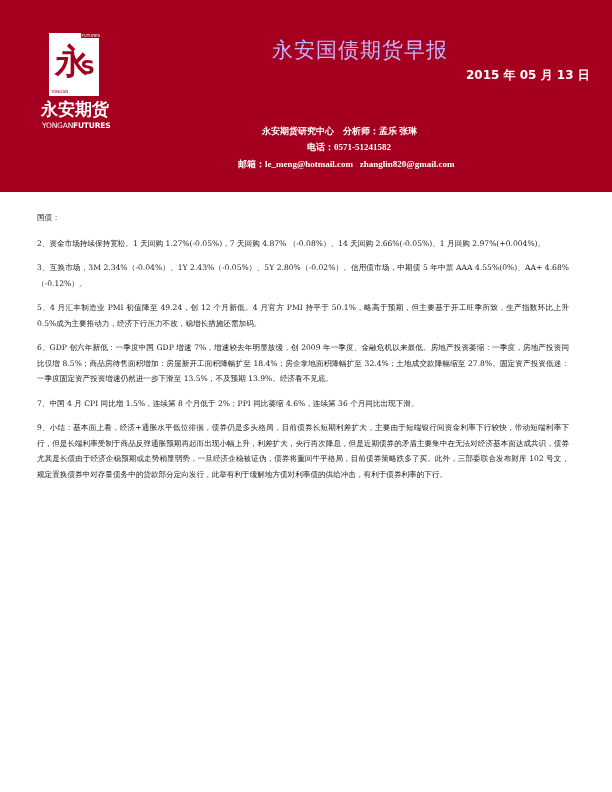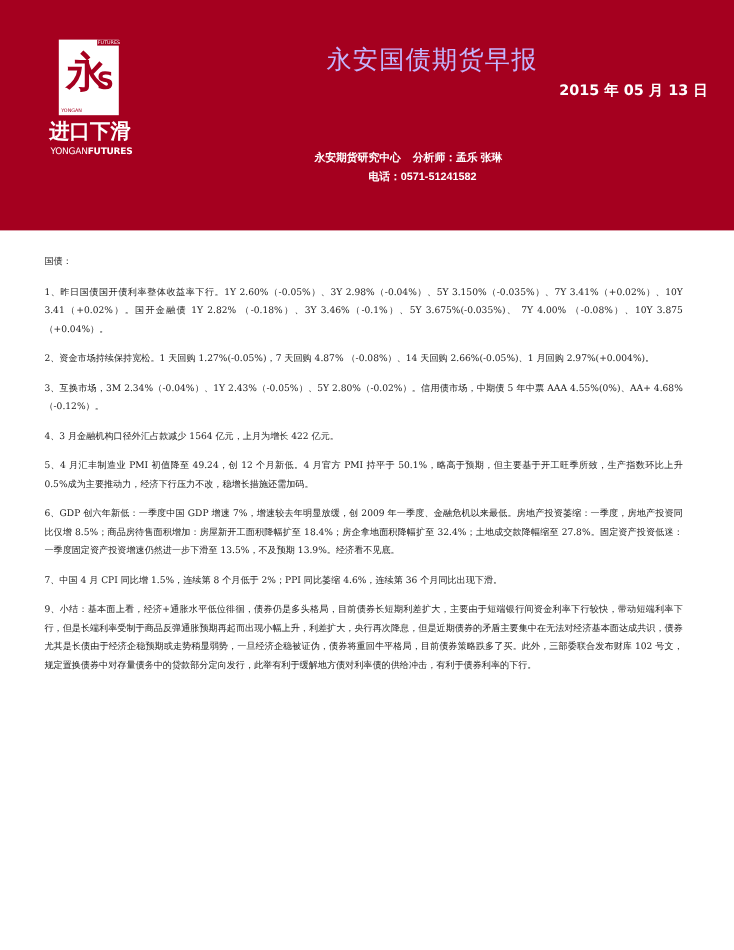--- a/index.html
+++ b/index.html
@@ -42,21 +42,21 @@
   .logo-en b { font-weight: bold; }
   .title {
     position: absolute; left: 272px; top: 36px; font-family: "DejaVu Sans", sans-serif;
     font-size: 21px; color: #c4b5fd; letter-spacing: 1px;
   }
   .date {
     position: absolute; left: 466px; top: 67px; font-family: "DejaVu Sans", sans-serif;
     font-size: 12px; color: #ffffff; font-weight: bold;
   }
   .contact-line {
-    position: absolute; color: #ffffff; font-family: Liberation Sans, sans-serif;
+    position: absolute; color: #ffffff; font-family: Liberation Serif, serif;
     font-size: 9px; font-weight: bold; white-space: pre;
   }
   .c1 { left: 262px; top: 125px; }
   .c2 { left: 307px; top: 141px; }
   .c3 { left: 238px; top: 158px; }
 
   .content {
     position: absolute; left: 37px; top: 210px; width: 548px;
     font-size: 7.6px; color: #222; line-height: 15.5px;
   }
@@ -66,33 +66,32 @@
 </head>
 <body>
 
 <div class="banner">
   <div class="logo-box">
     <span class="futures-tag">FUTURES</span>
     <span class="logo-glyph">永</span>
     <span class="logo-s">S</span>
     <span class="logo-yongan-small">YONGAN</span>
   </div>
-  <div class="logo-cn">进口下滑</div>
+  <div class="logo-cn">永安期货</div>
   <div class="logo-en"><span>YONGAN</span><b>FUTURES</b></div>
 
   <div class="title">永安国债期货早报</div>
   <div class="date">2015 年 05 月 13 日</div>
 
   <div class="contact-line c1">永安期货研究中心    分析师：孟乐 张琳</div>
   <div class="contact-line c2">电话：0571-51241582</div>
+  <div class="contact-line c3">邮箱：le_meng@hotmail.com   zhanglin820@gmail.com</div>
 </div>
 
 <div class="content">
   <p class="section-label">国债：</p>
-  <p>1、昨日国债国开债利率整体收益率下行。1Y 2.60%（-0.05%）、3Y 2.98%（-0.04%）、5Y 3.150%（-0.035%）、7Y 3.41%（+0.02%）、10Y 3.41（+0.02%）。国开金融债 1Y 2.82% （-0.18%）、3Y 3.46%（-0.1%）、5Y 3.675%(-0.035%)、 7Y 4.00% （-0.08%）、10Y 3.875（+0.04%）。</p>
   <p>2、资金市场持续保持宽松。1 天回购 1.27%(-0.05%)，7 天回购 4.87% （-0.08%）、14 天回购 2.66%(-0.05%)、1 月回购 2.97%(+0.004%)。</p>
   <p>3、互换市场，3M 2.34%（-0.04%）、1Y 2.43%（-0.05%）、5Y 2.80%（-0.02%）。信用债市场，中期债 5 年中票 AAA 4.55%(0%)、AA+ 4.68%（-0.12%）。</p>
-  <p>4、3 月金融机构口径外汇占款减少 1564 亿元，上月为增长 422 亿元。</p>
   <p>5、4 月汇丰制造业 PMI 初值降至 49.24，创 12 个月新低。4 月官方 PMI 持平于 50.1%，略高于预期，但主要基于开工旺季所致，生产指数环比上升 0.5%成为主要推动力，经济下行压力不改，稳增长措施还需加码。</p>
   <p>6、GDP 创六年新低：一季度中国 GDP 增速 7%，增速较去年明显放缓，创 2009 年一季度、金融危机以来最低。房地产投资萎缩：一季度，房地产投资同比仅增 8.5%；商品房待售面积增加：房屋新开工面积降幅扩至 18.4%；房企拿地面积降幅扩至 32.4%；土地成交款降幅缩至 27.8%。固定资产投资低迷：一季度固定资产投资增速仍然进一步下滑至 13.5%，不及预期 13.9%。经济看不见底。</p>
   <p>7、中国 4 月 CPI 同比增 1.5%，连续第 8 个月低于 2%；PPI 同比萎缩 4.6%，连续第 36 个月同比出现下滑。</p>
   <p>9、小结：基本面上看，经济+通胀水平低位徘徊，债券仍是多头格局，目前债券长短期利差扩大，主要由于短端银行间资金利率下行较快，带动短端利率下行，但是长端利率受制于商品反弹通胀预期再起而出现小幅上升，利差扩大，央行再次降息，但是近期债券的矛盾主要集中在无法对经济基本面达成共识，债券尤其是长债由于经济企稳预期或走势稍显弱势，一旦经济企稳被证伪，债券将重回牛平格局，目前债券策略跌多了买。此外，三部委联合发布财库 102 号文，规定置换债券中对存量债务中的贷款部分定向发行，此举有利于缓解地方债对利率债的供给冲击，有利于债券利率的下行。</p>
 </div>
 
 </body></html>

